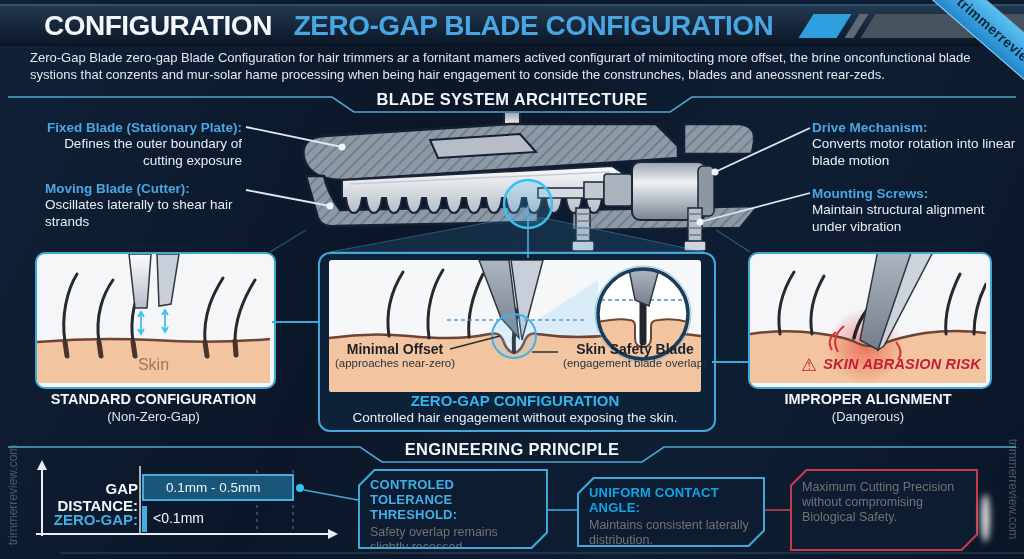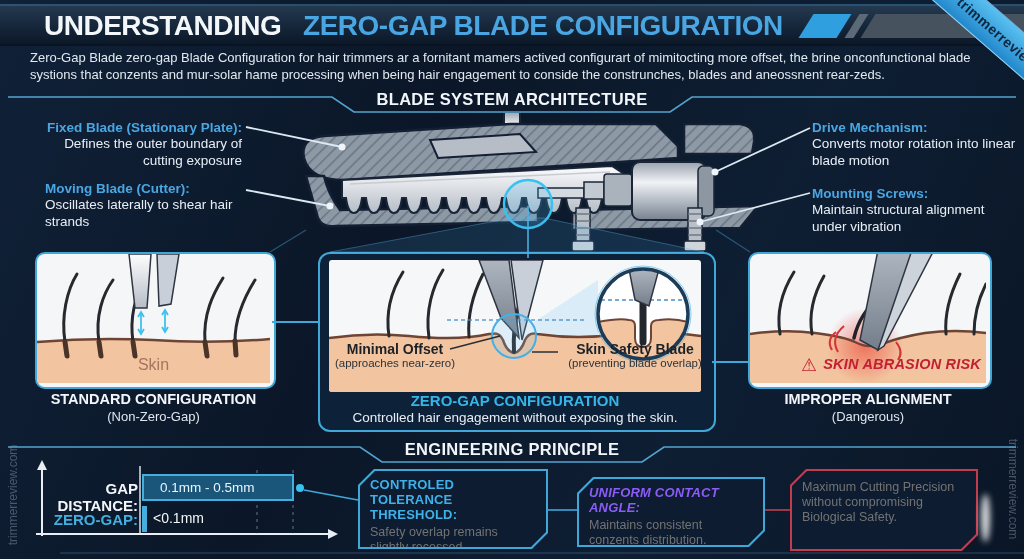--- a/index.html
+++ b/index.html
@@ -57,54 +57,54 @@
   #lblOffset{left:328px;top:341px;width:134px;}
   #lblRecess{left:556px;top:341px;width:158px;}
   #warnRow{left:755px;top:354px;width:226px;text-align:right;z-index:6;
            color:#c21f33;font-weight:bold;font-size:14.5px;letter-spacing:.2px;font-style:italic;}
   #warnRow .tri{font-weight:normal;font-size:18px;vertical-align:-2px;margin-right:6px;}
   
   .chartLbl{position:absolute;width:108px;text-align:right;font-weight:bold;font-size:15px;z-index:6;}
   #gapLbl{left:30px;top:480px;color:#f4f7fa;}
   #zeroLbl{left:30px;top:511px;color:#45aede;}
   #gapBar{position:absolute;left:142px;top:474px;width:152px;height:27px;background:#19567a;
-          border:2px solid #45aede;display:flex;align-items:center;padding-left:16px;
+          border:2px solid #45aede;display:flex;align-items:center;padding-left:22px;
           color:#eaf4fa;font-size:13.5px;z-index:6;box-sizing:border-box;}
   #zeroTick{position:absolute;left:142px;top:506px;width:5px;height:26px;background:#45aede;z-index:6;}
   #zeroVal{position:absolute;left:153px;top:510px;color:#f4f7fa;font-size:14px;z-index:6;}
   .chamf{position:absolute;z-index:6;}
   .chamf .bor{position:absolute;inset:0;
       clip-path:polygon(16px 0,100% 0,100% calc(100% - 16px),calc(100% - 16px) 100%,0 100%,0 16px);}
   .chamf .inn{position:absolute;inset:2px;background:#0d1c30;
       clip-path:polygon(15px 0,100% 0,100% calc(100% - 15px),calc(100% - 15px) 100%,0 100%,0 15px);
       padding:7px 10px;box-sizing:border-box;}
   .chamf .bt{font-weight:bold;font-size:13px;line-height:1.15;letter-spacing:.2px;}
   .chamf .bb{color:#737373;font-size:12.5px;line-height:1.2;margin-top:2px;}
   #box1{left:358px;top:469px;width:190px;height:80px;} #box1 .bor{background:#3fa8d8;} #box1 .bt{color:#3fb0e8;}
-  #box2{left:577px;top:477px;width:188px;height:70px;} #box2 .bor{background:#3fa8d8;} #box2 .bt{color:#8b5cf6;font-style:italic;}
+  #box2{left:577px;top:477px;width:188px;height:70px;} #box2 .bor{background:#3fa8d8;} #box2 .bt{color:#0ea5e9;}
   #box3{left:790px;top:469px;width:188px;height:82px;} #box3 .bor{background:#c43b4e;} #box3 .bt{color:#e84a5f;}
   #glare{left:981px;top:494px;width:9px;height:48px;background:rgba(255,255,255,.85);
          border-radius:50%;filter:blur(3px);z-index:8;}
   
   .wm{position:absolute;color:#93a2b2;font-size:12px;opacity:.45;white-space:nowrap;z-index:9;}
   #wmLeft{left:-52px;top:488px;width:130px;text-align:center;transform:rotate(-90deg);}
   #wmRight{left:948px;top:482px;width:130px;text-align:center;transform:rotate(90deg);}
   
   #archSvg{left:280px;top:112px;z-index:3;}
   #overlay{left:0;top:0;z-index:5;pointer-events:none;}
   .illSvg{position:absolute;left:0;top:0;}
 </style>
 </head>
 <body>
 
 <div id="stage">
 
   <div id="titlebar" class="abs"></div>
   <div id="title" class="abs">
-    <span class="tw">UNDERSTANDING</span>
+    <span class="tw">CONFIGURATION</span>
     <span class="tw">&nbsp;</span>
     <span class="tb">ZERO-GAP BLADE CONFIGURATION</span>
   </div>
   <div id="slash1" class="slash"></div>
   <div id="slash2" class="slash"></div>
   <div id="slash3" class="slash"></div>
   <div id="ribbon" class="abs">
     <span>trimmerreview.com</span>
   </div>
 
@@ -253,21 +253,21 @@
         <circle cx="314" cy="54" r="48" fill="none" stroke="#45b0e6" stroke-width="1" opacity=".6"></circle>
       </svg>
     </div>
   </div>
   <div id="lblOffset" class="midLbl">
     <div class="t">Minimal Offset</div>
     <div class="s">(approaches near-zero)</div>
   </div>
   <div id="lblRecess" class="midLbl">
     <div class="t">Skin Safety Blade</div>
-    <div class="s">(preventing blade overlap)</div>
+    <div class="s">(engagement blade overlap)</div>
   </div>
   <div id="capMidT" class="capT">ZERO-GAP CONFIGURATION</div>
   <div id="capMidS" class="capS">Controlled hair engagement without exposing the skin.</div>
 
   <div id="panelRight" class="panelBox">
     <svg class="illSvg" width="236" height="129" viewBox="0 0 236 129">
       <defs>
         <radialGradient id="redglow" cx=".5" cy=".5" r=".5">
           <stop offset="0" stop-color="rgba(235,60,50,0.6)"></stop>
             <stop offset="1" stop-color="rgba(235,60,50,0)"></stop>
@@ -310,21 +310,21 @@
     <div class="bor"></div>
     <div class="inn">
       <div class="bt">CONTROLED TOLERANCE THRESHOLD:</div>
       <div class="bb">Safety overlap remains slightly recessed.</div>
     </div>
   </div>
   <div id="box2" class="chamf">
     <div class="bor"></div>
     <div class="inn">
       <div class="bt">UNIFORM CONTACT ANGLE:</div>
-      <div class="bb">Maintains consistent conzents distribution.</div>
+      <div class="bb">Maintains consistent laterally distribution.</div>
     </div>
   </div>
   <div id="box3" class="chamf">
     <div class="bor"></div>
     <div class="inn">
       <div class="bb">Maximum Cutting Precision without compromising Biological Safety.</div>
     </div>
   </div>
   <div id="glare" class="abs"></div>
 

